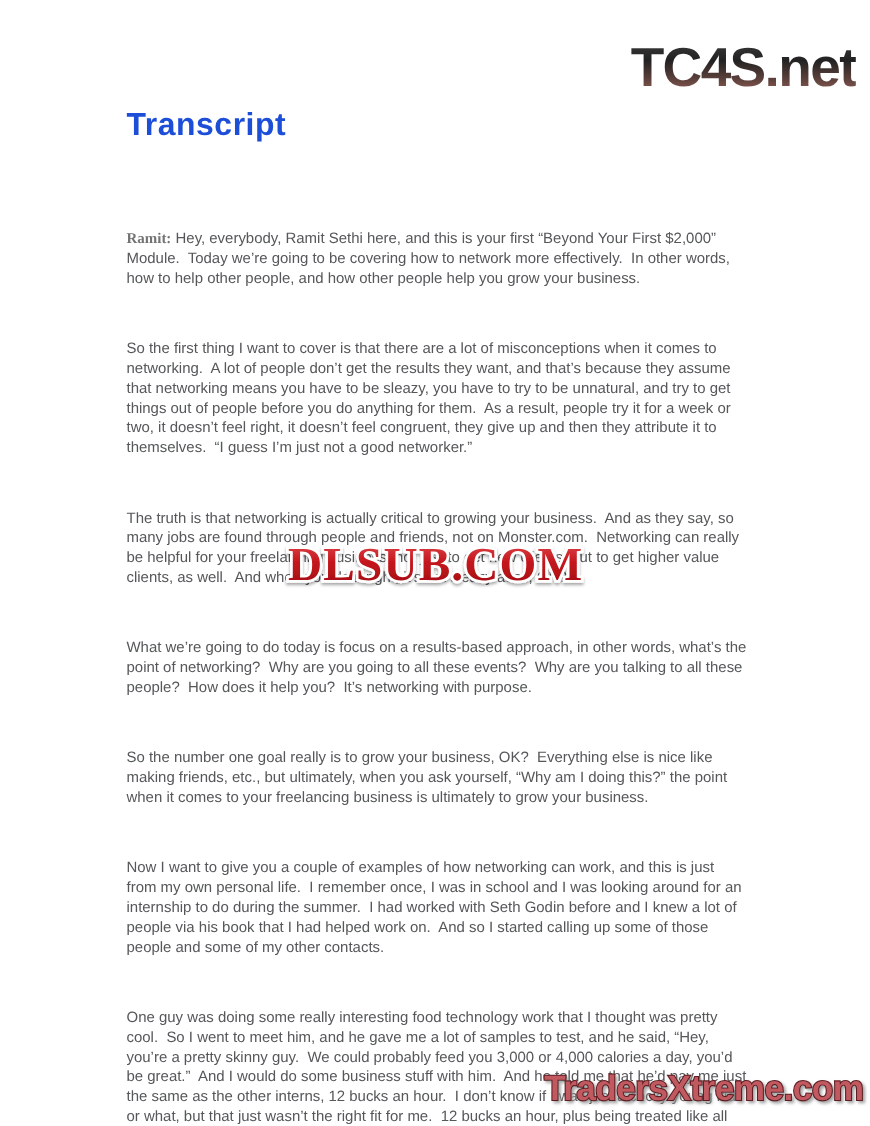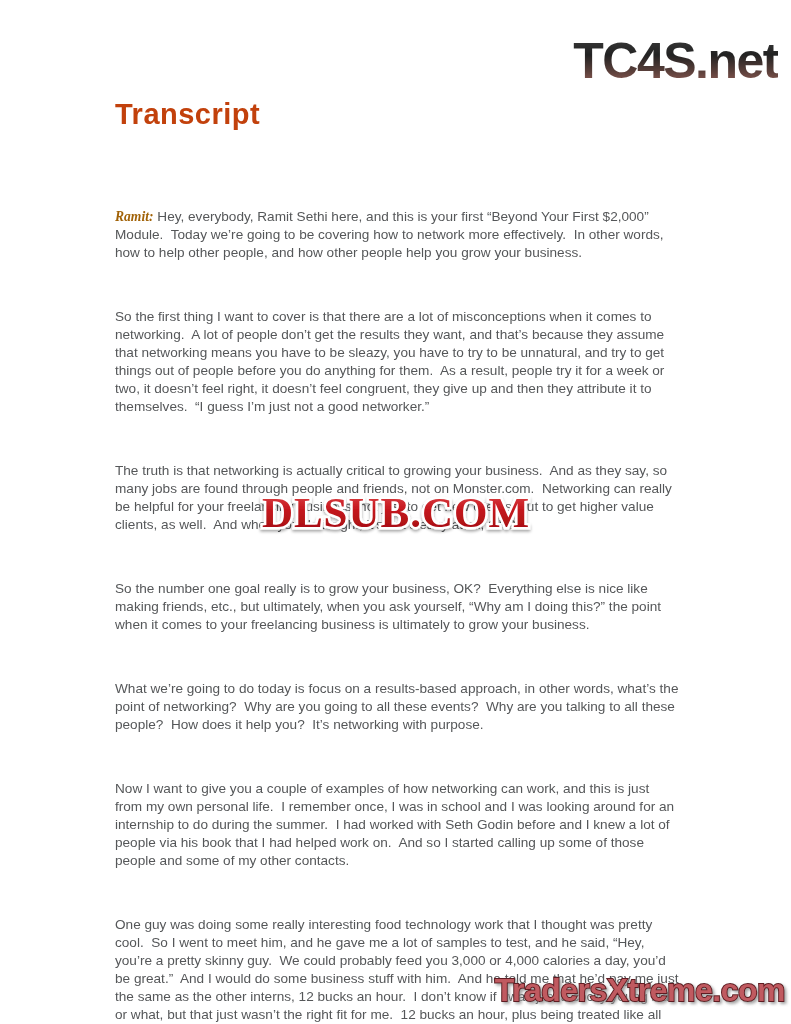--- a/index.html
+++ b/index.html
@@ -28,40 +28,39 @@
     text-shadow: none;
     margin-top: 36px;
   }
 
   
   .doc-title {
     position: absolute;
     top: 98px; left: 115px;
     font-size: 29px;
     font-weight: bold;
-    color: #c2410c;
+    color: #1d4ed8;
     letter-spacing: 0.5px;
   }
 
   
   .content {
     position: absolute;
     top: 172px; left: 115px;
     width: 564px;
     font-size: 13.6px;
     line-height: 18px;
     color: #555759;
     white-space: pre-wrap;
   }
   .content p { margin: 0 0 10px 0; }
   .speaker {
     font-family: "Liberation Serif", serif;
     font-weight: bold;
-    color: #a16207;
-    font-style: italic;
+    color: #737373;
   }
 
   
   .watermark {
     position: absolute;
     top: 486px; left: 50%;
     transform: translateX(-50%);
     pointer-events: none;
   }
 
@@ -77,22 +76,22 @@
 <div class="page">
 
   <div class="header-logo">TC4S.net</div>
 
   <h1 class="doc-title" style="margin:0;">Transcript</h1>
 
   <div class="content">
     <p><span class="speaker">Ramit:</span><span> Hey, everybody, Ramit Sethi here, and this is your first “Beyond Your First $2,000” Module.  Today we’re going to be covering how to network more effectively.  In other words, how to help other people, and how other people help you grow your business.</span></p>
     <p><span>So the first thing I want to cover is that there are a lot of misconceptions when it comes to networking.  A lot of people don’t get the results they want, and that’s because they assume that networking means you have to be sleazy, you have to try to be unnatural, and try to get things out of people before you do anything for them.  As a result, people try it for a week or two, it doesn’t feel right, it doesn’t feel congruent, they give up and then they attribute it to themselves.  “I guess I’m just not a good networker.”</span></p>
     <p><span>The truth is that networking is actually critical to growing your business.  And as they say, so many jobs are found through people and friends, not on Monster.com.  Networking can really be helpful for your freelancing business, not just to get new clients, but to get higher value clients, as well.  And when you do it right, it’s not sleazy at all, OK?</span></p>
+    <p><span>What we’re going to do today is focus on a results-based approach, in other words, what’s the point of networking?  Why are you going to all these events?  Why are you talking to all these people?  How does it help you?  It’s networking with purpose.</span></p>
     <p><span>So the number one goal really is to grow your business, OK?  Everything else is nice like making friends, etc., but ultimately, when you ask yourself, “Why am I doing this?” the point when it comes to your freelancing business is ultimately to grow your business.</span></p>
-    <p><span>What we’re going to do today is focus on a results-based approach, in other words, what’s the point of networking?  Why are you going to all these events?  Why are you talking to all these people?  How does it help you?  It’s networking with purpose.</span></p>
     <p><span>Now I want to give you a couple of examples of how networking can work, and this is just from my own personal life.  I remember once, I was in school and I was looking around for an internship to do during the summer.  I had worked with Seth Godin before and I knew a lot of people via his book that I had helped work on.  And so I started calling up some of those people and some of my other contacts.</span></p>
     <p><span>One guy was doing some really interesting food technology work that I thought was pretty cool.  So I went to meet him, and he gave me a lot of samples to test, and he said, “Hey, you’re a pretty skinny guy.  We could probably feed you 3,000 or 4,000 calories a day, you’d be great.”  And I would do some business stuff with him.  And he told me that he’d pay me just the same as the other interns, 12 bucks an hour.  I don’t know if I was just a cocky young kid or what, but that just wasn’t the right fit for me.  12 bucks an hour, plus being treated like all the other interns, I just didn’t think that that was the right fit for me.</span></p>
     
   </div>
 
   <div class="watermark">
     <svg width="336" height="54" viewBox="0 0 336 54">
       <defs>
         <linearGradient id="wmGrad" x1="0" y1="0" x2="0" y2="1">
           <stop offset="0" stop-color="#e24a50"></stop>

